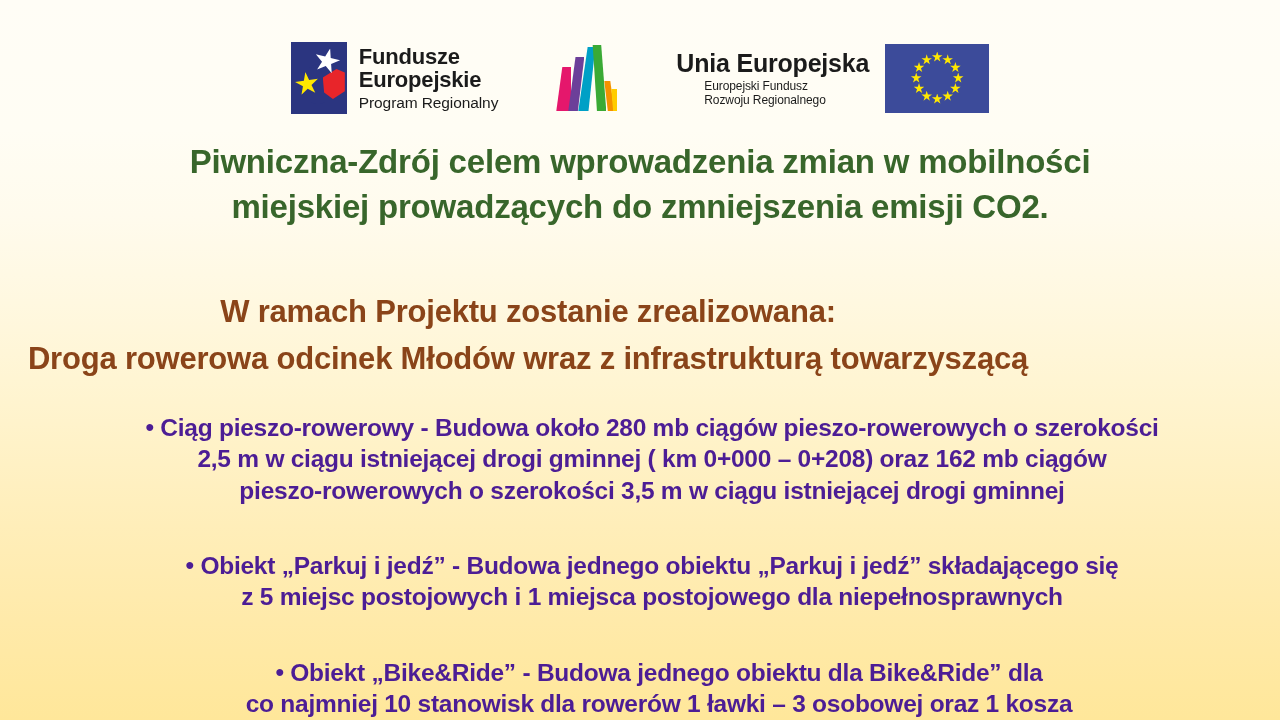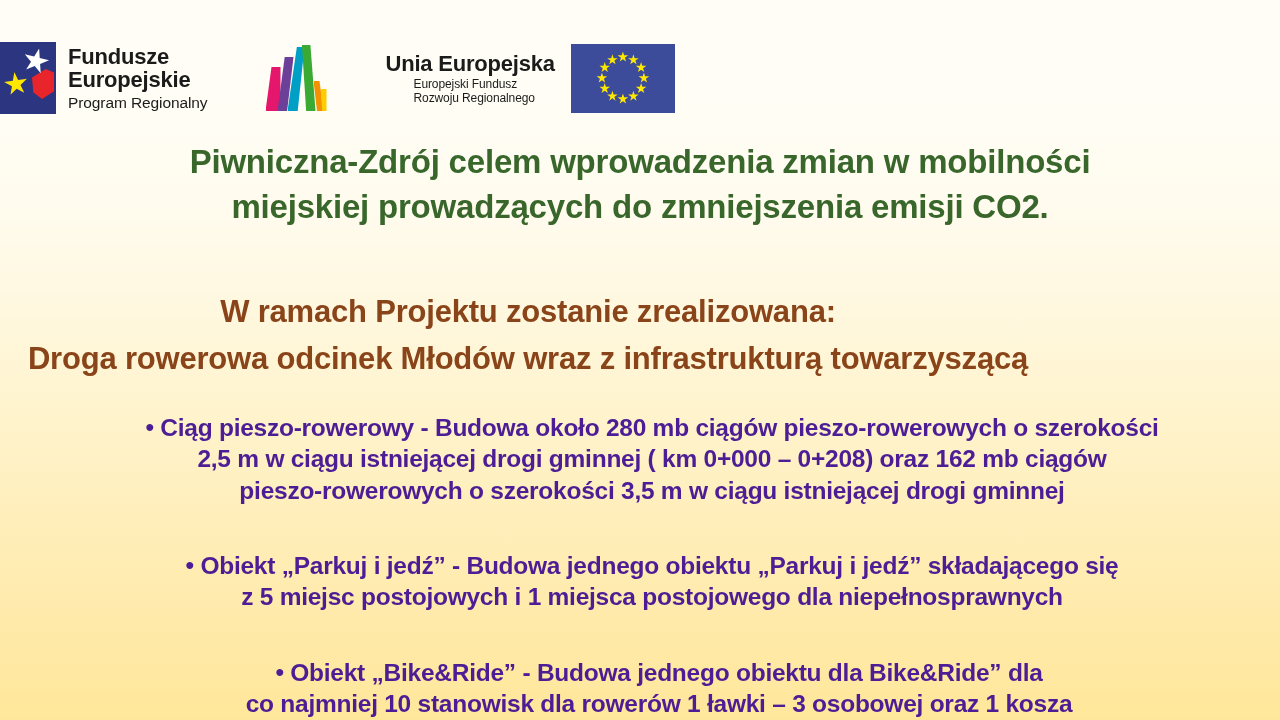--- a/index.html
+++ b/index.html
@@ -32,20 +32,21 @@
 
   
   .logo-bar {
     position: absolute;
     top: 30px;
     left: 0;
     width: 1280px;
     height: 96px;
     display: flex;
     align-items: center;
+    justify-content: center;
     gap: 58px;
   }
 
   .logo-block {
     display: flex;
     align-items: center;
   }
 
   
   .fe-logo { gap: 12px; }
@@ -127,21 +128,21 @@
     font-weight: 400;
     color: #1d1d1b;
     letter-spacing: 1px;
     line-height: 1;
   }
 
   
   .eu-logo { gap: 16px; }
   .eu-text { text-align: left; color: #1b1b1b; line-height: 1.18; }
   .eu-text .eu-l1 {
-    font-size: 22px;
+    font-size: 25px;
     font-weight: 700;
     letter-spacing: -0.2px;
   }
   .eu-text .eu-l2,
   .eu-text .eu-l3 {
     font-size: 12px;
     font-weight: 400;
     letter-spacing: -0.1px;
     margin-left: 28px;
   }

